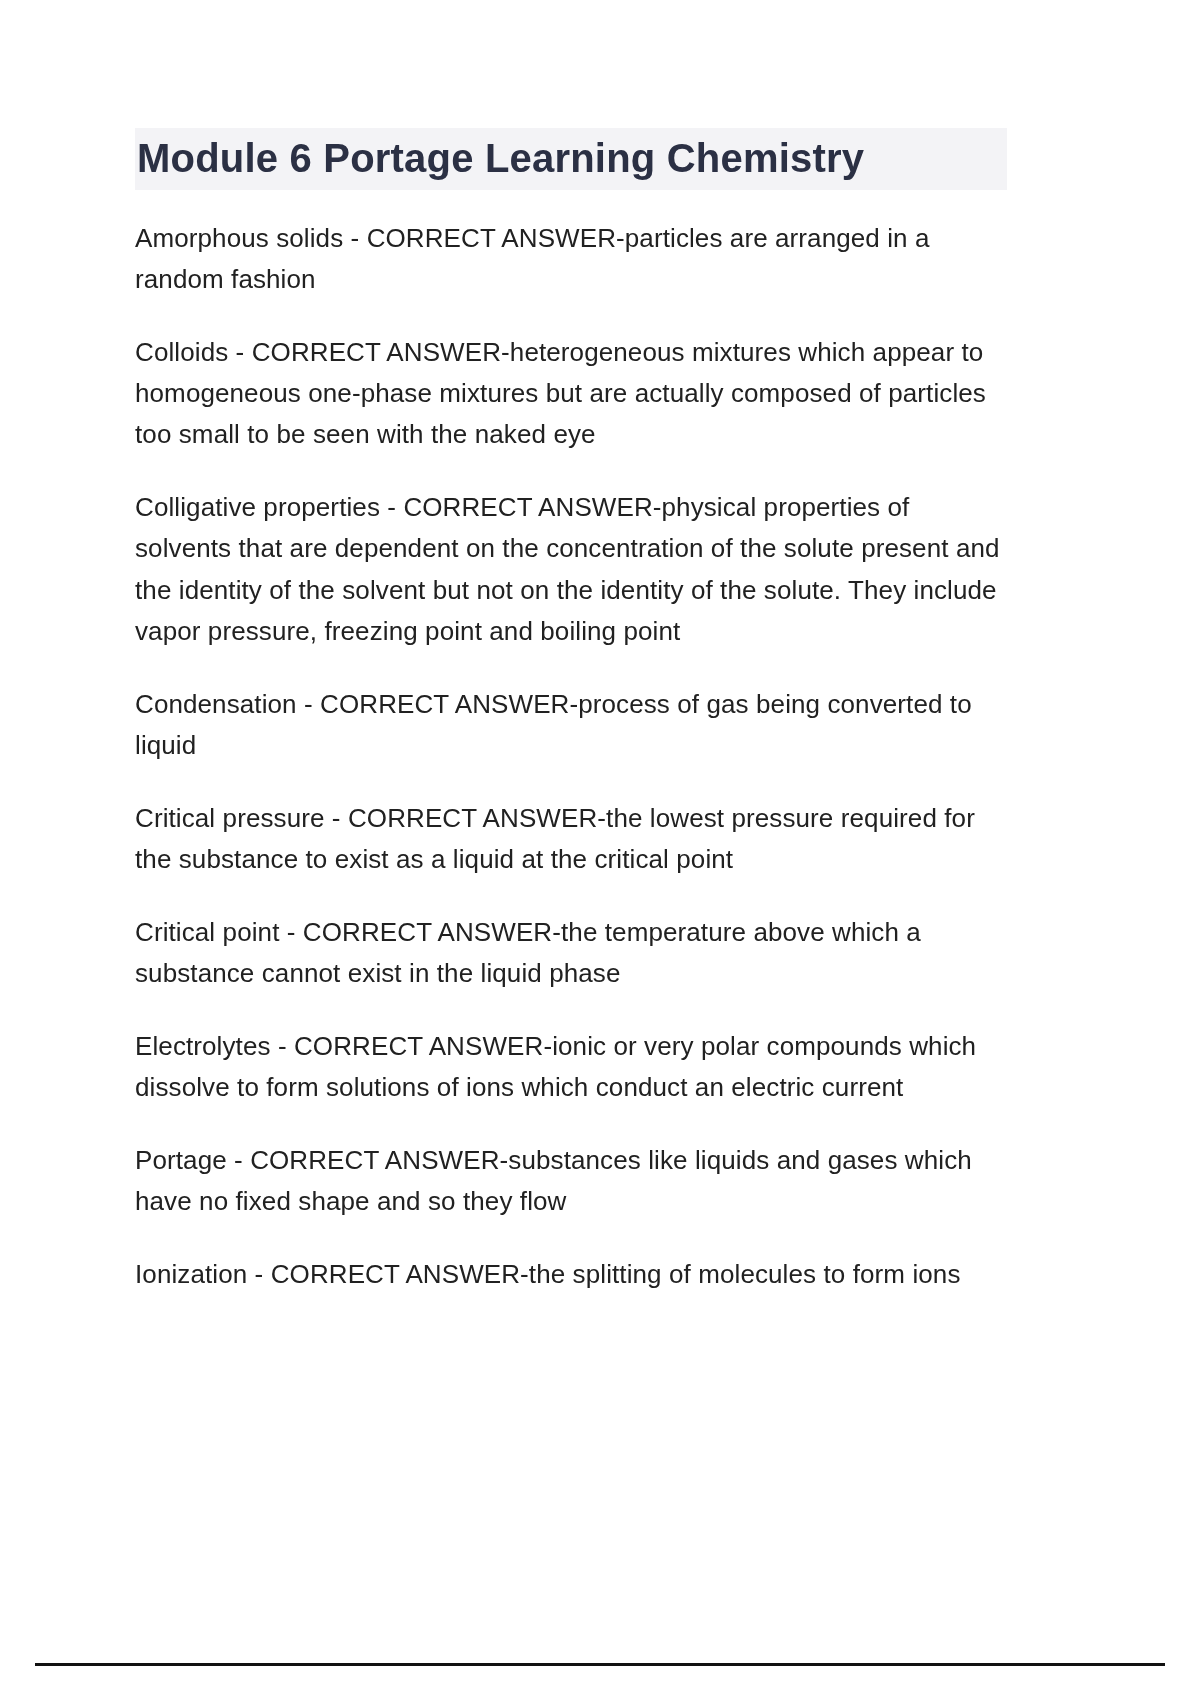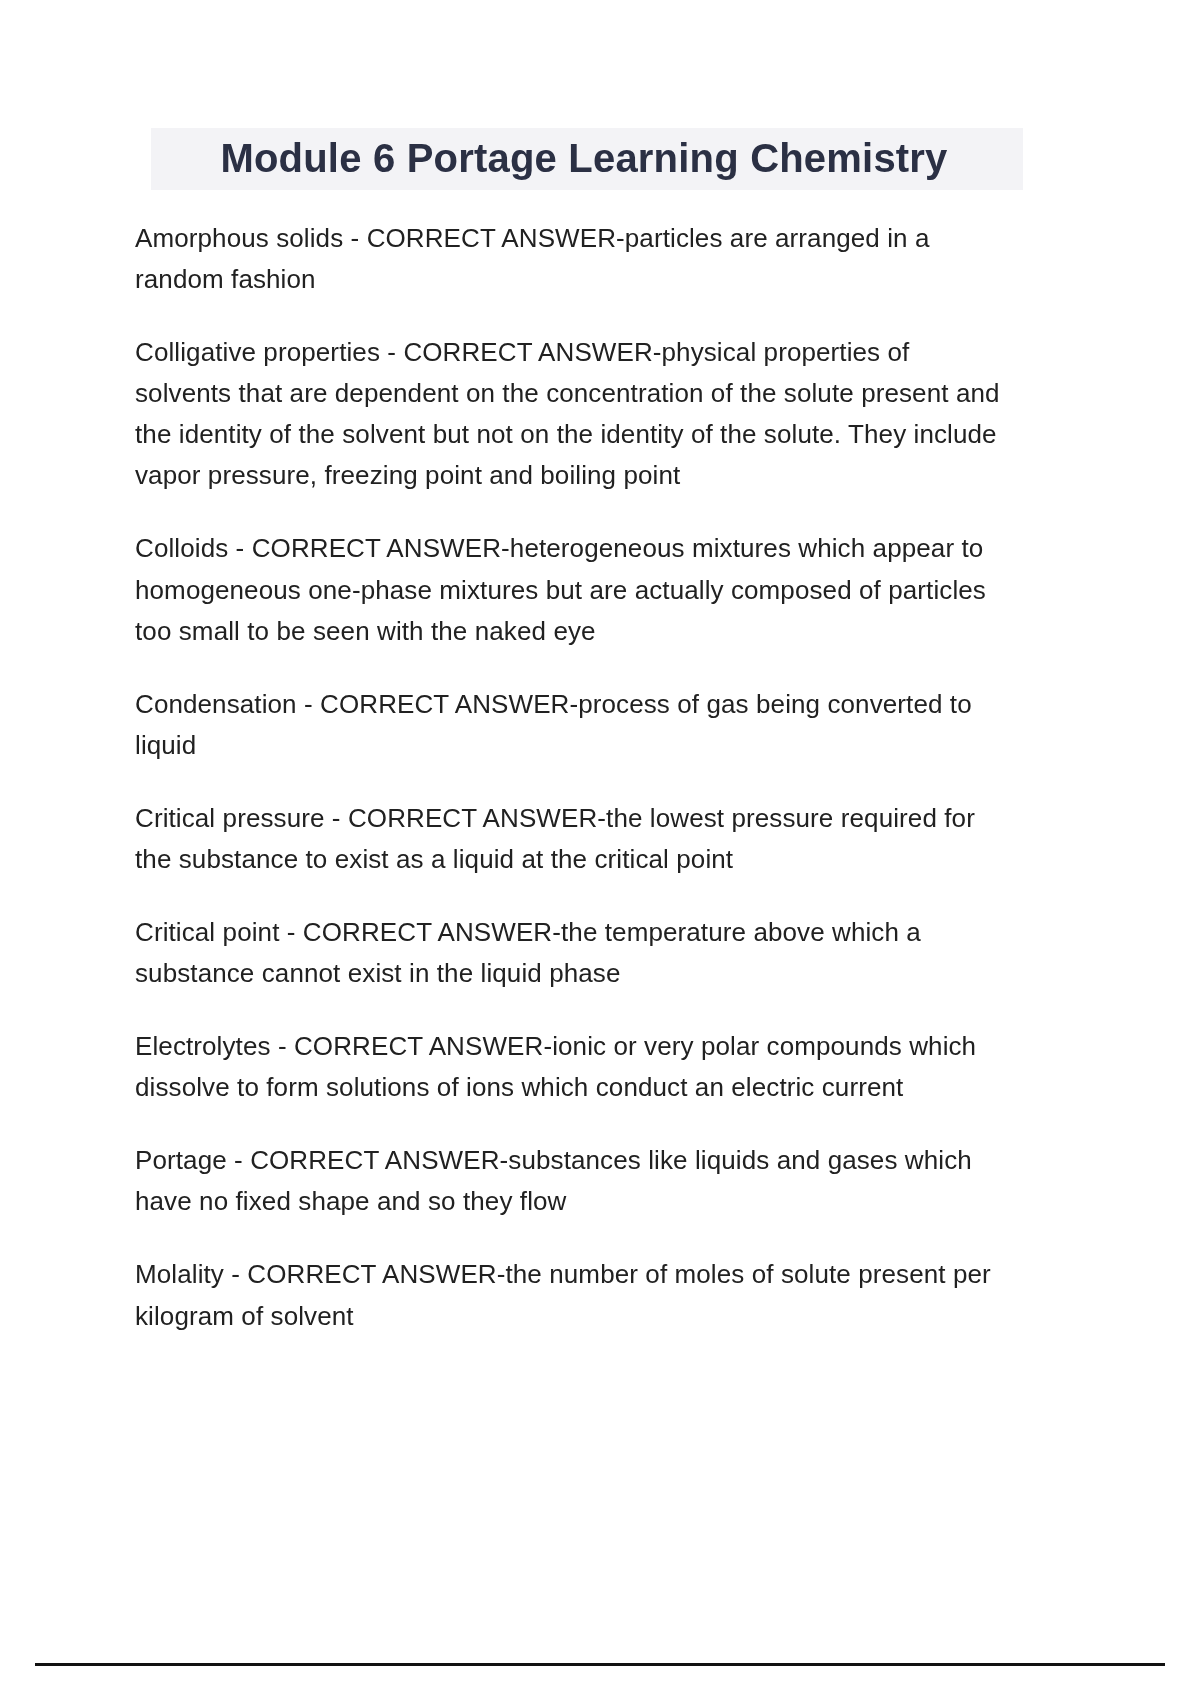--- a/index.html
+++ b/index.html
@@ -33,22 +33,21 @@
     display: inline-block;
     box-sizing: border-box;
     width: 872px;
     background: #f3f3f6;
     color: #2b3044;
     font-size: 40px;
     font-weight: bold;
     line-height: 1.0;
     padding: 10px 8px 12px 2px;
     letter-spacing: 0.2px;
-    margin: 0 0 28px 16px;
-    text-align: center;
+    margin: 0 0 28px 0;
   }
   .paragraphs p {
     margin: 0 0 32px 0;
     font-size: 26px;
     line-height: 1.58;
     color: #212121;
     letter-spacing: 0.1px;
   }
   .footer-rule {
     position: absolute;
@@ -62,26 +61,26 @@
 </head>
 <body>
 
 <div class="page">
   <div class="content">
 
     <h1 class="doc-title">Module 6 Portage Learning Chemistry</h1>
 
     <div class="paragraphs">
       <p>Amorphous solids - CORRECT ANSWER-particles are arranged in a random fashion</p>
+      <p>Colloids - CORRECT ANSWER-heterogeneous mixtures which appear to homogeneous one-phase mixtures but are actually composed of particles too small to be seen with the naked eye</p>
       <p>Colligative properties - CORRECT ANSWER-physical properties of solvents that are dependent on the concentration of the solute present and the identity of the solvent but not on the identity of the solute. They include vapor pressure, freezing point and boiling point</p>
-      <p>Colloids - CORRECT ANSWER-heterogeneous mixtures which appear to homogeneous one-phase mixtures but are actually composed of particles too small to be seen with the naked eye</p>
       <p>Condensation - CORRECT ANSWER-process of gas being converted to liquid</p>
       <p>Critical pressure - CORRECT ANSWER-the lowest pressure required for the substance to exist as a liquid at the critical point</p>
       <p>Critical point - CORRECT ANSWER-the temperature above which a substance cannot exist in the liquid phase</p>
       <p>Electrolytes - CORRECT ANSWER-ionic or very polar compounds which dissolve to form solutions of ions which conduct an electric current</p>
       <p>Portage - CORRECT ANSWER-substances like liquids and gases which have no fixed shape and so they flow</p>
-      <p>Molality - CORRECT ANSWER-the number of moles of solute present per kilogram of solvent</p>
+      <p>Ionization - CORRECT ANSWER-the splitting of molecules to form ions</p>
     </div>
 
   </div>
 
   <div class="footer-rule"></div>
 </div>
 
 </body></html>

